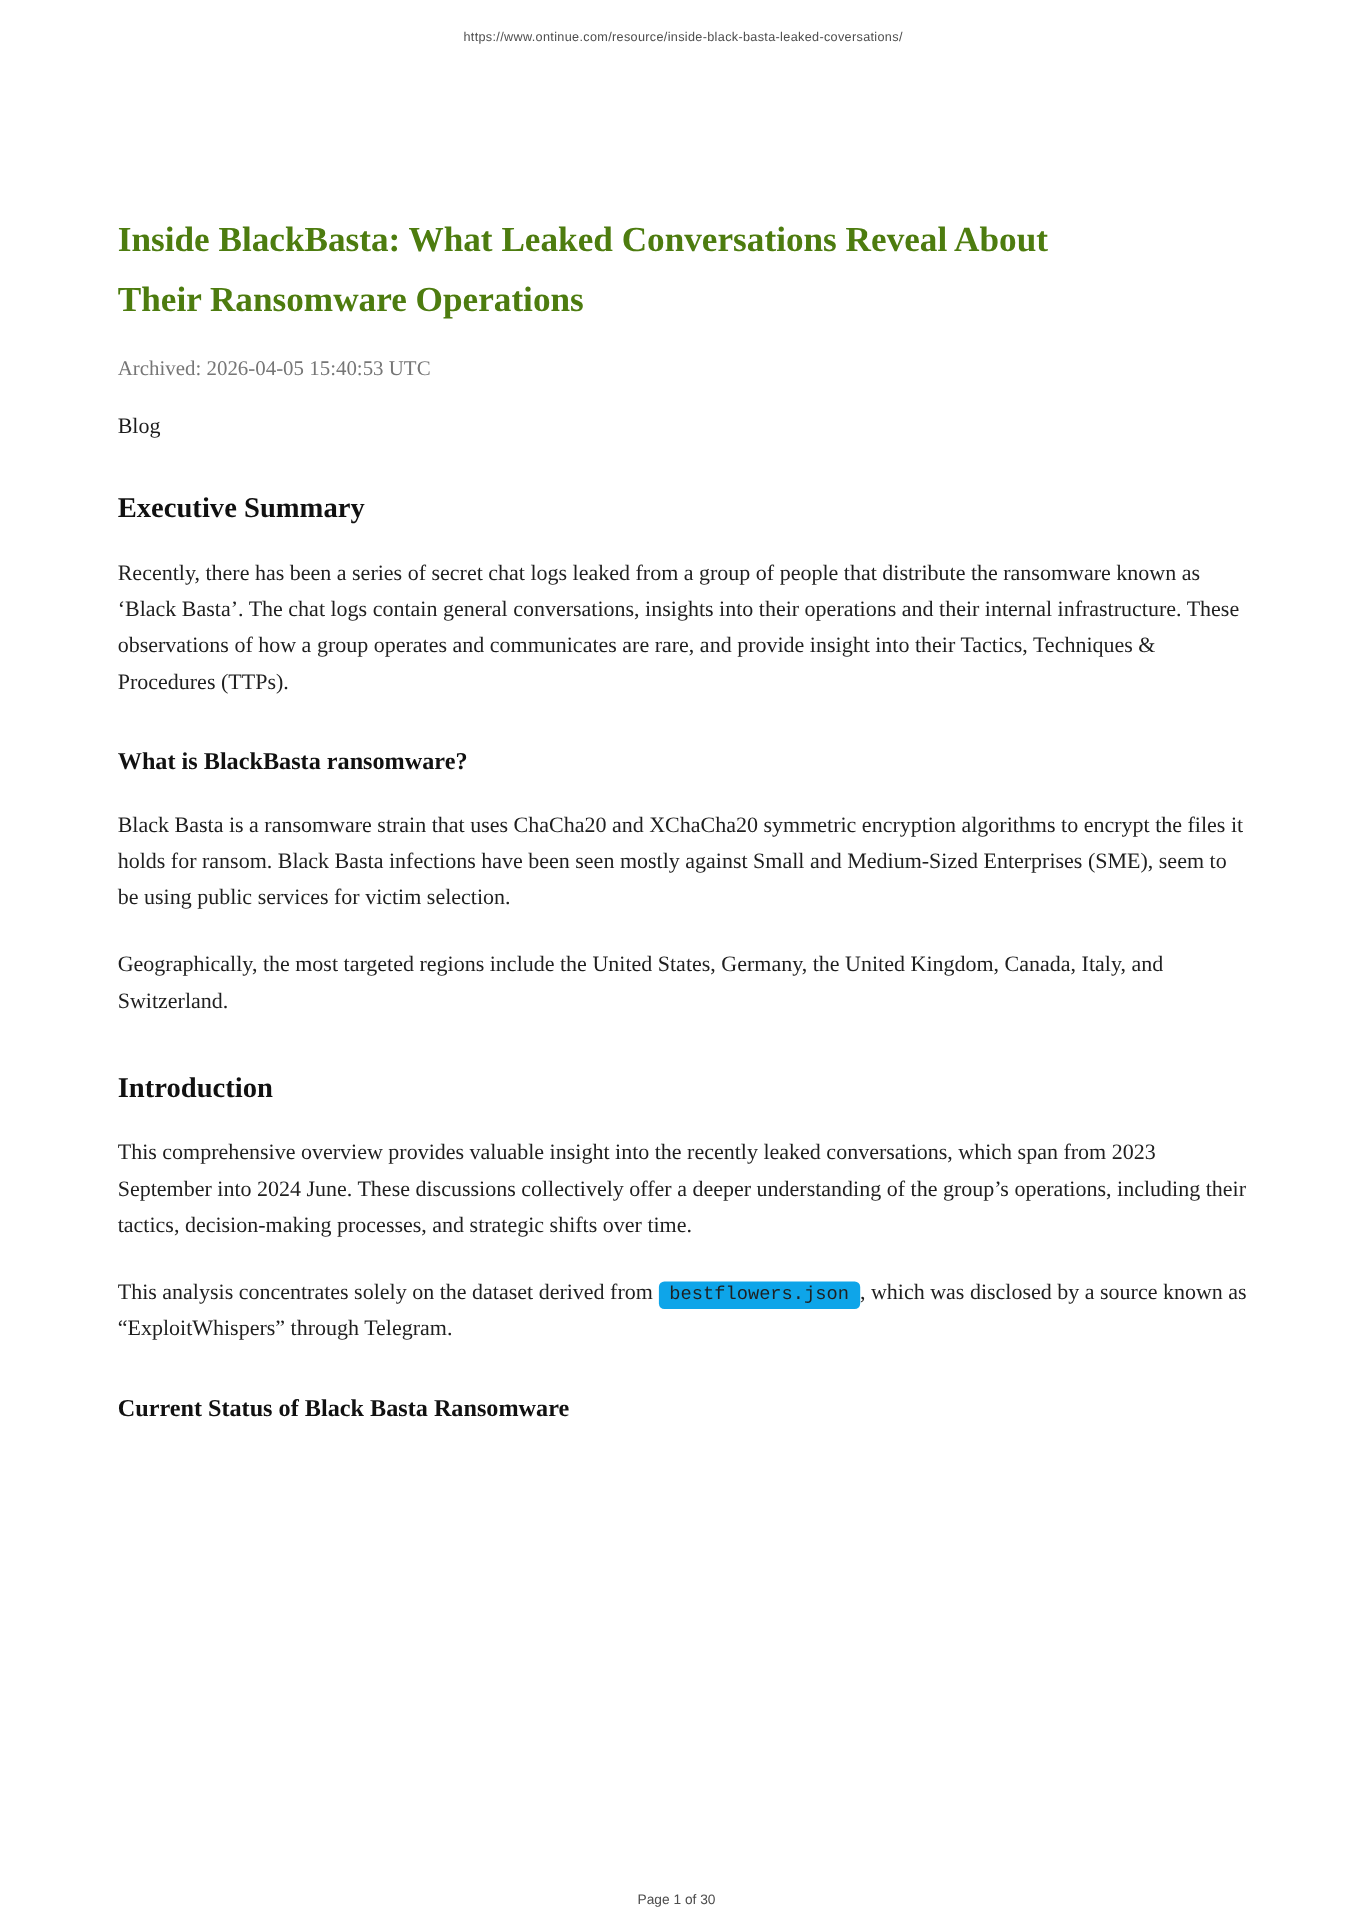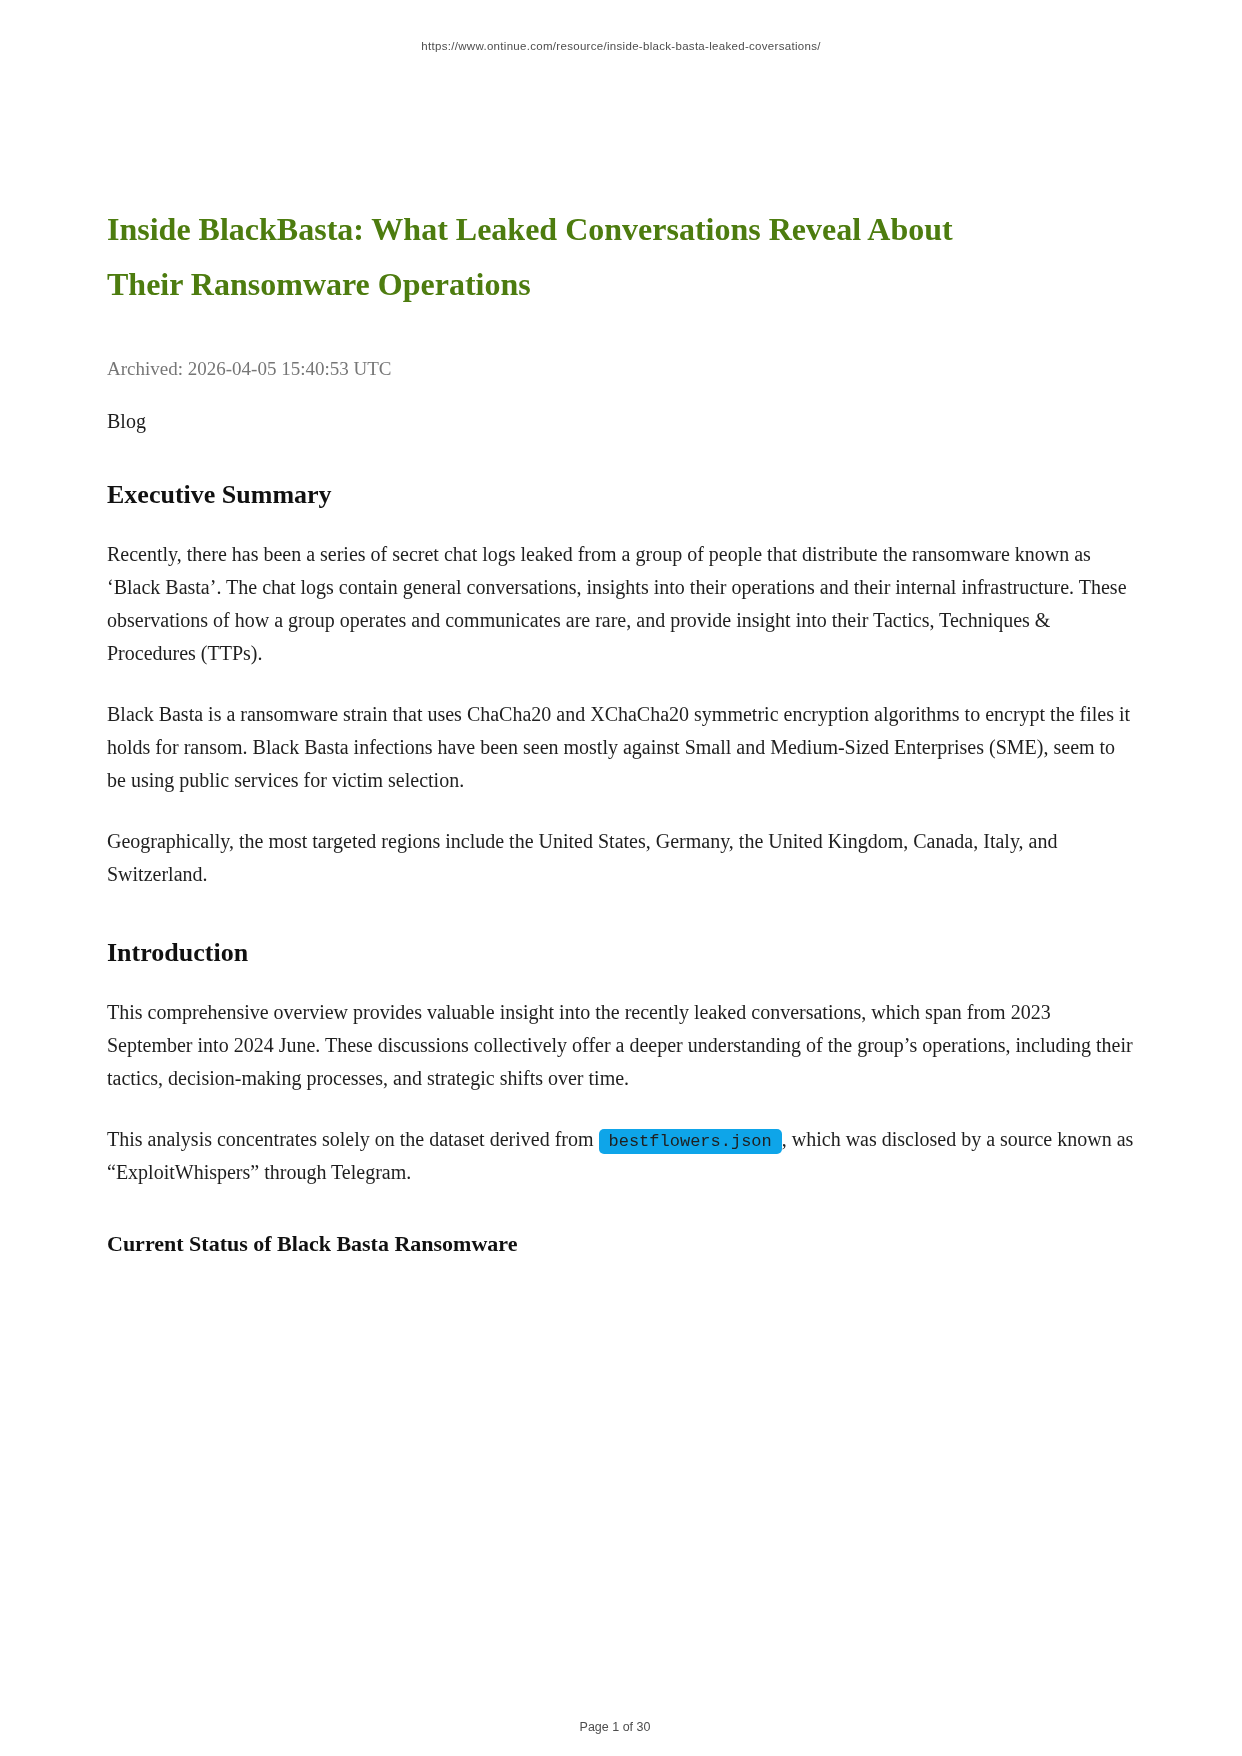--- a/index.html
+++ b/index.html
@@ -7,40 +7,40 @@
   body {
     width: 1242px;
     height: 1756px;
     background: #ffffff;
     position: relative;
     font-family: "Liberation Serif", "DejaVu Serif", serif;
     color: #1c1c1c;
     overflow: hidden;
   }
   .url-header {
-    padding-top: 40px;
+    padding-top: 28px;
     text-align: center;
     font-family: "Liberation Sans", "DejaVu Sans", sans-serif;
     font-size: 11.5px;
     letter-spacing: 0.3px;
     color: #4d4d4d;
   }
   main.content {
     padding: 0 107px;
   }
   h1.doc-title {
     margin: 150px 0 0 0;
     max-width: 900px;
     font-size: 32px;
     font-weight: 700;
     line-height: 1.72;
     color: #4d7c0f;
   }
   p.archived {
-    margin: 46px 0 0 0;
+    margin: 25px 0 0 0;
     font-size: 19px;
     color: #767676;
   }
   p.category {
     margin: 30px 0 0 0;
     font-size: 20px;
     color: #1c1c1c;
   }
   h2.section-heading {
     margin: 46px 0 0 0;
@@ -93,20 +93,21 @@
   <h1 class="doc-title">Inside BlackBasta: What Leaked Conversations Reveal About Their Ransomware Operations</h1>
 
   <p class="archived">Archived: 2026-04-05 15:40:53 UTC</p>
 
   <p class="category">Blog</p>
 
   <h2 class="section-heading">Executive Summary</h2>
 
   <p class="body-text">Recently, there has been a series of secret chat logs leaked from a group of people that distribute the ransomware known as ‘Black Basta’. The chat logs contain general conversations, insights into their operations and their internal infrastructure. These observations of how a group operates and communicates are rare, and provide insight into their Tactics, Techniques &amp; Procedures (TTPs).</p>
 
+  <h3 class="sub-heading">What is BlackBasta ransomware?</h3>
 
   <p class="body-text">Black Basta is a ransomware strain that uses ChaCha20 and XChaCha20 symmetric encryption algorithms to encrypt the files it holds for ransom. Black Basta infections have been seen mostly against Small and Medium-Sized Enterprises (SME), seem to be using public services for victim selection.</p>
 
 
   <p class="body-text">Geographically, the most targeted regions include the United States, Germany, the United Kingdom, Canada, Italy, and Switzerland.</p>
 
   <h2 class="section-heading">Introduction</h2>
 
   <p class="body-text">This comprehensive overview provides valuable insight into the recently leaked conversations, which span from 2023 September into 2024 June. These discussions collectively offer a deeper understanding of the group’s operations, including their tactics, decision-making processes, and strategic shifts over time.</p>
 

